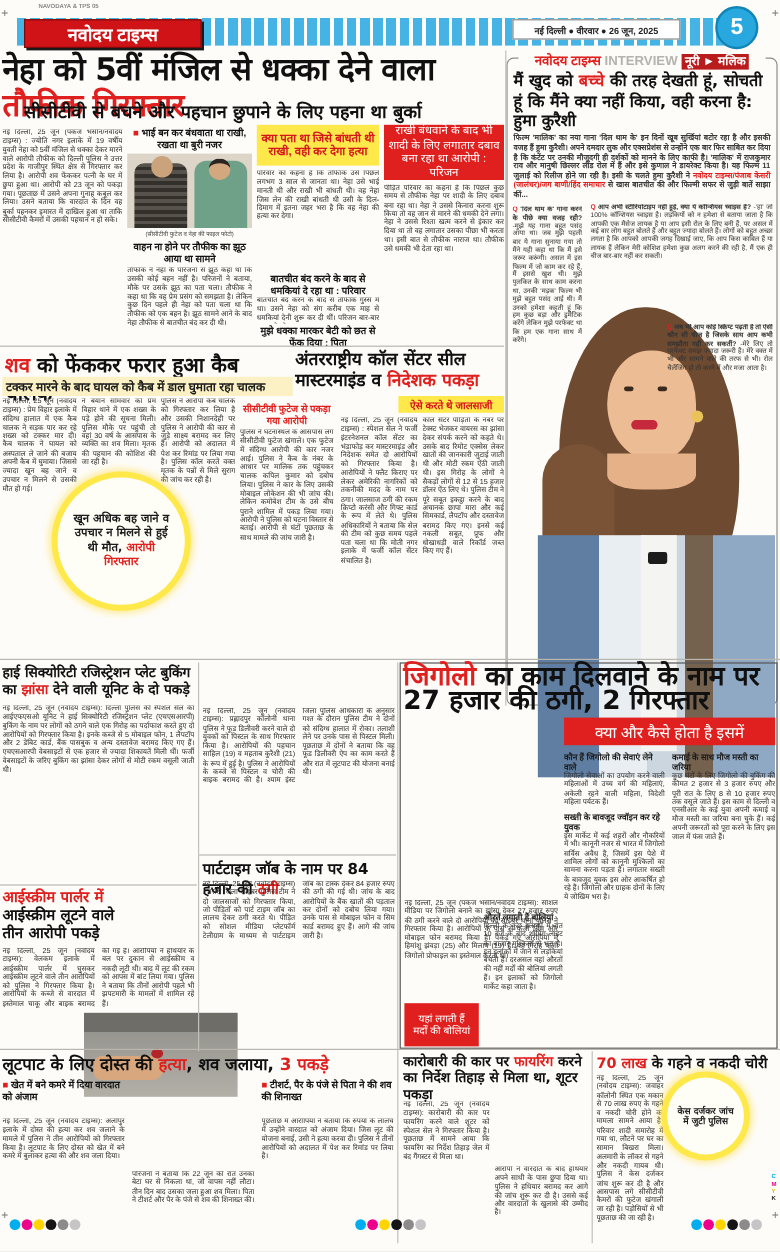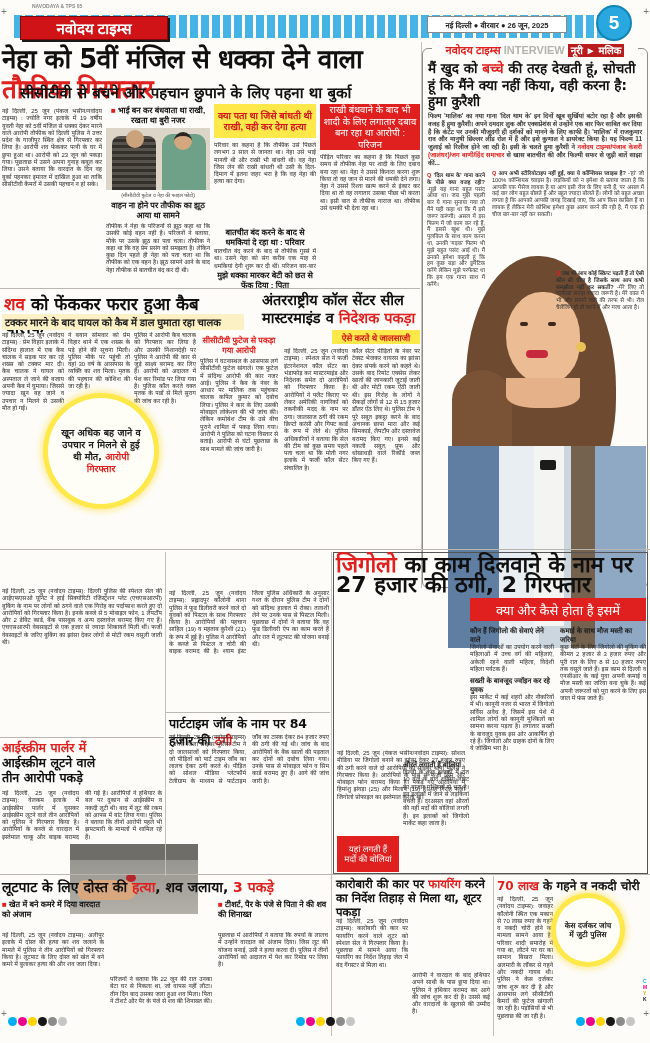--- a/index.html
+++ b/index.html
@@ -142,30 +142,34 @@
 
   <div class="abs illus" style="left:70px;top:384px;width:128px;height:70px;background:linear-gradient(180deg,#8f8d88,#b3b0a8)">
     <div class="abs" style="left:8px;top:36px;width:58px;height:20px;background:#d8a77e;border-radius:10px 16px 14px 10px"></div>
     <div class="abs" style="left:56px;top:30px;width:10px;height:8px;background:#b4252a;border-radius:50%"></div>
     <div class="abs" style="left:0;top:0;width:128px;height:16px;background:#6f6d68"></div>
   </div>
   <div class="abs callout" style="left:48px;top:398px;width:106px;height:106px;font-size:9.5px;line-height:12px;padding:10px;z-index:2">
     <span><span>खून अधिक बह जाने व उपचार न मिलने से हुई थी मौत, </span><span class="red">आरोपी गिरफ्तार</span></span>
   </div>
 
-  <div class="abs hd ctr" style="left:262px;top:292px;width:174px;font-size:14.5px;line-height:17.5px">
+  <div class="abs hd ctr" style="left:246px;top:292px;width:174px;font-size:14.5px;line-height:17.5px">
     <span>अंतरराष्ट्रीय कॉल सेंटर सील</span><br>
     <span>मास्टरमाइंड व </span><span class="red">निदेशक पकड़ा</span>
   </div>
   <div class="abs yellowbox" style="left:332px;top:330px;width:88px;height:14px;font-size:8.5px">ऐसे करते थे जालसाजी</div>
   <div class="abs t6 just" style="left:284px;top:348px;width:64px;height:210px;overflow:hidden">नई दिल्ली, 25 जून (नवोदय टाइम्स) : स्पेशल सेल ने फर्जी इंटरनेशनल कॉल सेंटर का भंडाफोड़ कर मास्टरमाइंड और निदेशक समेत दो आरोपियों को गिरफ्तार किया है। आरोपियों ने फ्लैट किराए पर लेकर अमेरिकी नागरिकों को तकनीकी मदद के नाम पर ठगा। जालसाज ठगी की रकम क्रिप्टो करंसी और गिफ्ट कार्ड के रूप में लेते थे। पुलिस अधिकारियों ने बताया कि सेल की टीम को कुछ समय पहले पता चला था कि मोती नगर इलाके में फर्जी कॉल सेंटर संचालित है।</div>
   <div class="abs t6 just" style="left:352px;top:348px;width:68px;height:210px;overflow:hidden">कॉल सेंटर पीड़ितों के नंबर पर टेक्स्ट भेजकर वायरस का झांसा देकर संपर्क करने को कहते थे। उसके बाद रिमोट एक्सेस लेकर खातों की जानकारी जुटाई जाती थी और मोटी रकम ऐंठी जाती थी। इस गिरोह के लोगों ने सैकड़ों लोगों से 12 से 15 हजार डॉलर ऐंठ लिए थे। पुलिस टीम ने पूरे सबूत इकट्ठा करने के बाद अचानक छापा मारा और कई सिमकार्ड, लैपटॉप और दस्तावेज बरामद किए गए। इनसे कई नकली सबूत, प्रूफ और धोखाधड़ी वाले रिकॉर्ड जब्त किए गए हैं।</div>
 
   <div class="hline" style="left:0;top:549px;width:650px"></div>
 
+  <div class="abs hd ctr" style="left:2px;top:553px;width:160px;font-size:11.5px;line-height:14px">
+    <span>हाई सिक्योरिटी रजिस्ट्रेशन प्लेट बुकिंग</span><br>
+    <span>का </span><span class="red">झांसा</span><span> देने वाली यूनिट के दो पकड़े</span>
+  </div>
   <div class="abs t6 just" style="left:2px;top:588px;width:160px;height:146px;overflow:hidden">नई दिल्ली, 25 जून (नवोदय टाइम्स): दिल्ली पुलिस की स्पेशल सेल की आईएफएसओ यूनिट ने हाई सिक्योरिटी रजिस्ट्रेशन प्लेट (एचएसआरपी) बुकिंग के नाम पर लोगों को ठगने वाले एक गिरोह का पर्दाफाश करते हुए दो आरोपियों को गिरफ्तार किया है। इनके कब्जे से 5 मोबाइल फोन, 1 लैपटॉप और 2 डेबिट कार्ड, बैंक पासबुक व अन्य दस्तावेज बरामद किए गए हैं। एचएसआरपी वेबसाइटों से एक हजार से ज्यादा शिकायतें मिली थीं। फर्जी वेबसाइटों के जरिए बुकिंग का झांसा देकर लोगों से मोटी रकम वसूली जाती थी।</div>
 
   <div class="vline" style="left:165px;top:552px;height:324px"></div>
 
   <div class="abs t6 just" style="left:169px;top:590px;width:160px;height:120px;overflow:hidden;column-count:2;column-gap:6px">नई दिल्ली, 25 जून (नवोदय टाइम्स): प्रह्लादपुर कॉलोनी थाना पुलिस ने फूड डिलीवरी करने वाले दो युवकों को पिस्टल के साथ गिरफ्तार किया है। आरोपियों की पहचान साहिल (19) व महताब कुरैशी (21) के रूप में हुई है। पुलिस ने आरोपियों के कब्जे से पिस्टल व चोरी की बाइक बरामद की है। श्याम इंस्ट जिला पुलिस अधिकारी के अनुसार गश्त के दौरान पुलिस टीम ने दोनों को संदिग्ध हालात में रोका। तलाशी लेने पर उनके पास से पिस्टल मिली। पूछताछ में दोनों ने बताया कि वह फूड डिलीवरी ऐप का काम करते हैं और रात में लूटपाट की योजना बनाई थी।</div>
 
   <div class="hline" style="left:166px;top:712px;width:164px"></div>
 
   <div class="abs hd ctr" style="left:169px;top:715px;width:160px;font-size:12.5px">
     <span>पार्टटाइम जॉब के नाम पर 84 हजार की </span><span class="red">ठगी</span>

